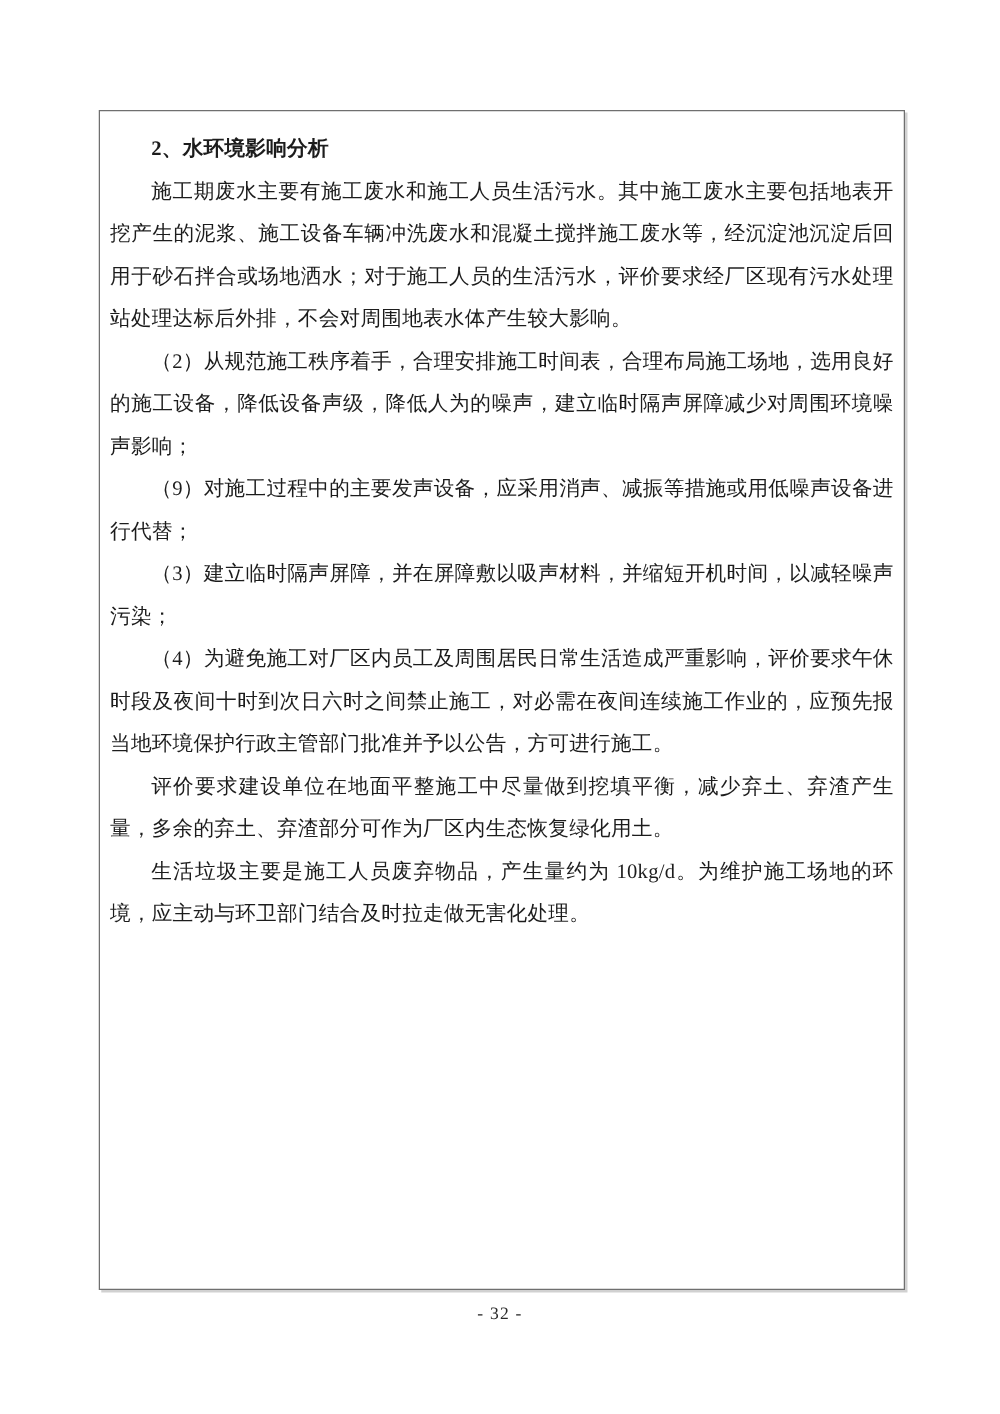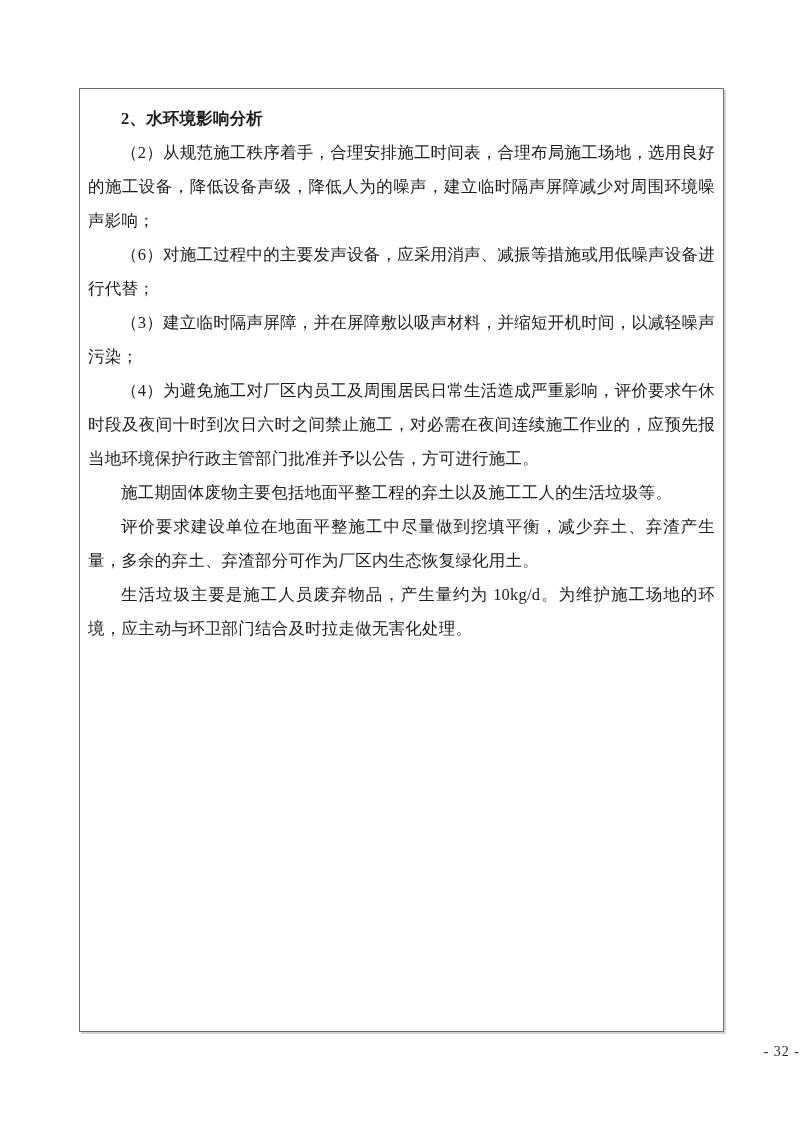--- a/index.html
+++ b/index.html
@@ -39,38 +39,38 @@
   }
   .heading {
     font-weight: bold;
     margin-top: 4px;
   }
   .page-number {
     position: absolute;
     left: 0;
     top: 1044px;
     width: 100%;
-    text-align: right;
+    text-align: center;
     font-size: 14px;
     color: #2a2a2a;
     letter-spacing: 1px;
   }
 </style>
 </head>
 <body>
 
 <div class="page">
 
   <div class="content-cell">
     <p class="para heading">2、水环境影响分析</p>
+    <p class="para">施工期废水主要有施工废水和施工人员生活污水。其中施工废水主要包括地表开挖产生的泥浆、施工设备车辆冲洗废水和混凝土搅拌施工废水等，经沉淀池沉淀后回用于砂石拌合或场地洒水；对于施工人员的生活污水，评价要求经厂区现有污水处理站处理达标后外排，不会对周围地表水体产生较大影响。</p>
     <p class="para">（2）从规范施工秩序着手，合理安排施工时间表，合理布局施工场地，选用良好的施工设备，降低设备声级，降低人为的噪声，建立临时隔声屏障减少对周围环境噪声影响；</p>
-    <p class="para">（6）对施工过程中的主要发声设备，应采用消声、减振等措施或用低噪声设备进行代替；</p>
+    <p class="para">（9）对施工过程中的主要发声设备，应采用消声、减振等措施或用低噪声设备进行代替；</p>
     <p class="para">（3）建立临时隔声屏障，并在屏障敷以吸声材料，并缩短开机时间，以减轻噪声污染；</p>
     <p class="para">（4）为避免施工对厂区内员工及周围居民日常生活造成严重影响，评价要求午休时段及夜间十时到次日六时之间禁止施工，对必需在夜间连续施工作业的，应预先报当地环境保护行政主管部门批准并予以公告，方可进行施工。</p>
-    <p class="para">施工期固体废物主要包括地面平整工程的弃土以及施工工人的生活垃圾等。</p>
     <p class="para">评价要求建设单位在地面平整施工中尽量做到挖填平衡，减少弃土、弃渣产生量，多余的弃土、弃渣部分可作为厂区内生态恢复绿化用土。</p>
     <p class="para">生活垃圾主要是施工人员废弃物品，产生量约为 10kg/d。为维护施工场地的环境，应主动与环卫部门结合及时拉走做无害化处理。</p>
 
   </div>
 
   <div class="page-number">- 32 -</div>
 
 </div>
 
 </body></html>

